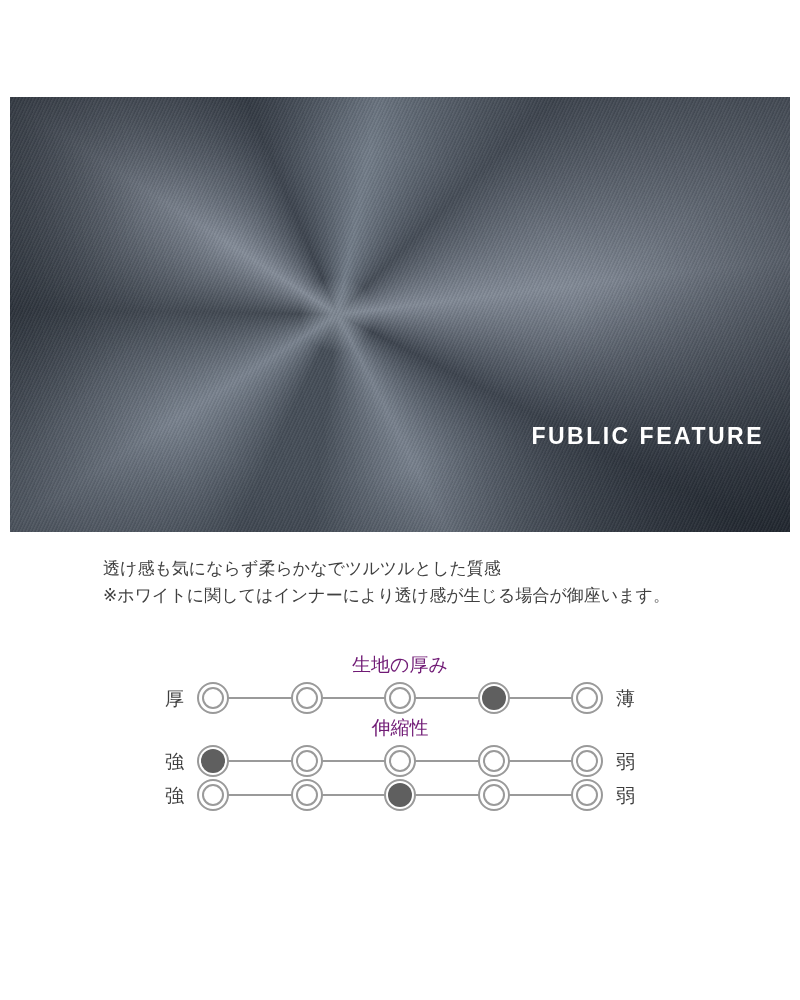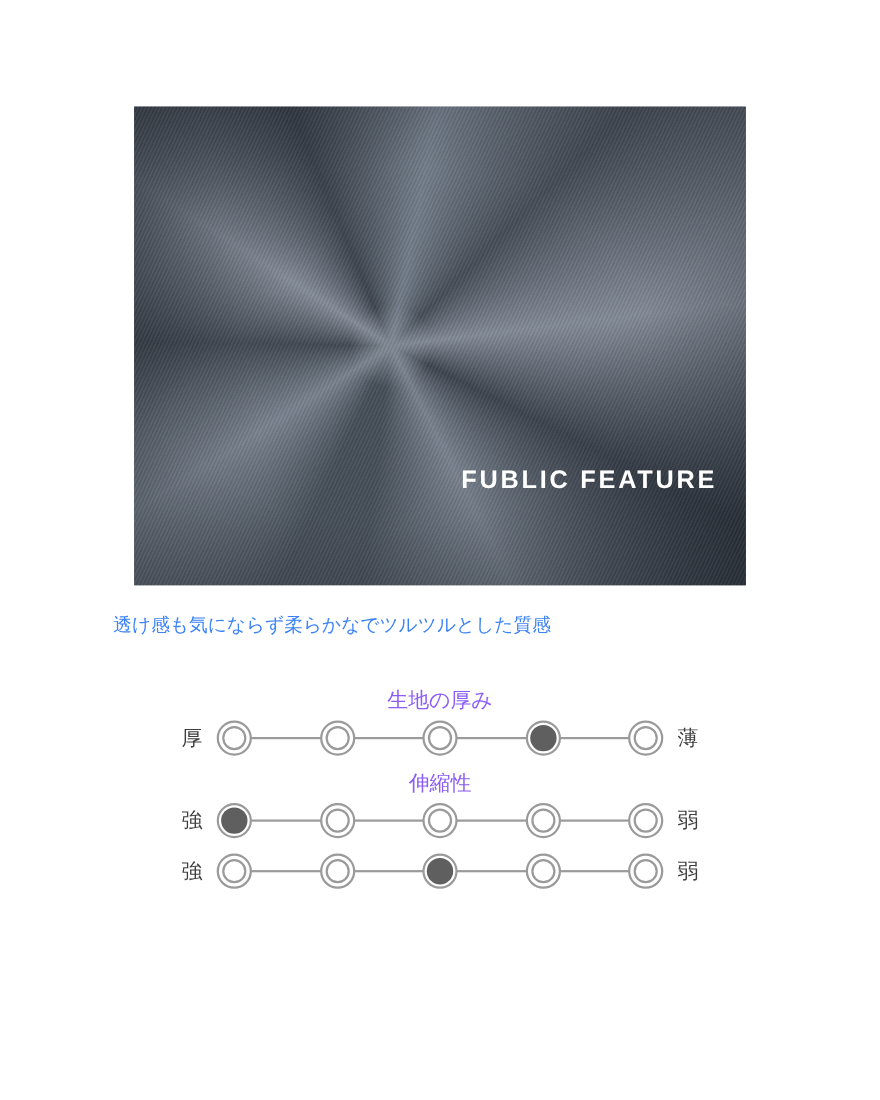--- a/index.html
+++ b/index.html
@@ -12,21 +12,21 @@
     position: relative;
     width: 800px;
     height: 1000px;
     background: #ffffff;
     overflow: hidden;
   }
 
   
   .fabric {
     position: relative;
-    width: 556px;
+    width: 780px;
     height: 435px;
     margin: 97px auto 0 auto;
     background-color: #4d555f;
     background-image:
       
       repeating-linear-gradient(115deg,
         rgba(255,255,255,0.05) 0px, rgba(255,255,255,0.05) 1px,
         rgba(25,30,38,0.07) 2px, rgba(25,30,38,0.07) 3px),
       
       radial-gradient(ellipse 620px 430px at 42% 50%,
@@ -51,34 +51,34 @@
     color: #ffffff;
     font-size: 23px;
     font-weight: 600;
     letter-spacing: 2.5px;
     white-space: nowrap;
   }
 
   
   .description {
     margin: 23px 60px 0 103px;
-    color: #3b82f6;
+    color: #404040;
     font-size: 17px;
     line-height: 27px;
   }
   .description p { margin: 0; }
 
   
   .scales { margin-top: 43px; }
-  .scale + .scale { margin-top: 12px; }
+  .scale + .scale { }
   .scale-title {
     text-align: center;
     font-size: 19px;
     line-height: 26px;
-    color: #8b5cf6;
+    color: #701a75;
     margin-bottom: 3px;
   }
   .scale-row {
     display: flex;
     align-items: center;
     justify-content: center;
     column-gap: 13px;
     height: 34px;
   }
   .side-label {
@@ -133,20 +133,21 @@
 <body>
 
 <div class="page">
 
   <div class="fabric">
     <div class="fabric-caption">FUBLIC FEATURE</div>
   </div>
 
   <div class="description">
     <p>透け感も気にならず柔らかなでツルツルとした質感</p>
+    <p>※ホワイトに関してはインナーにより透け感が生じる場合が御座います。</p>
   </div>
 
   <div class="scales">
       <div class="scale">
         <div class="scale-title">生地の厚み</div>
         <div class="scale-row">
           <span class="side-label">厚</span>
           <div class="track">
             <div class="track-line"></div>
             <span class="dot">

